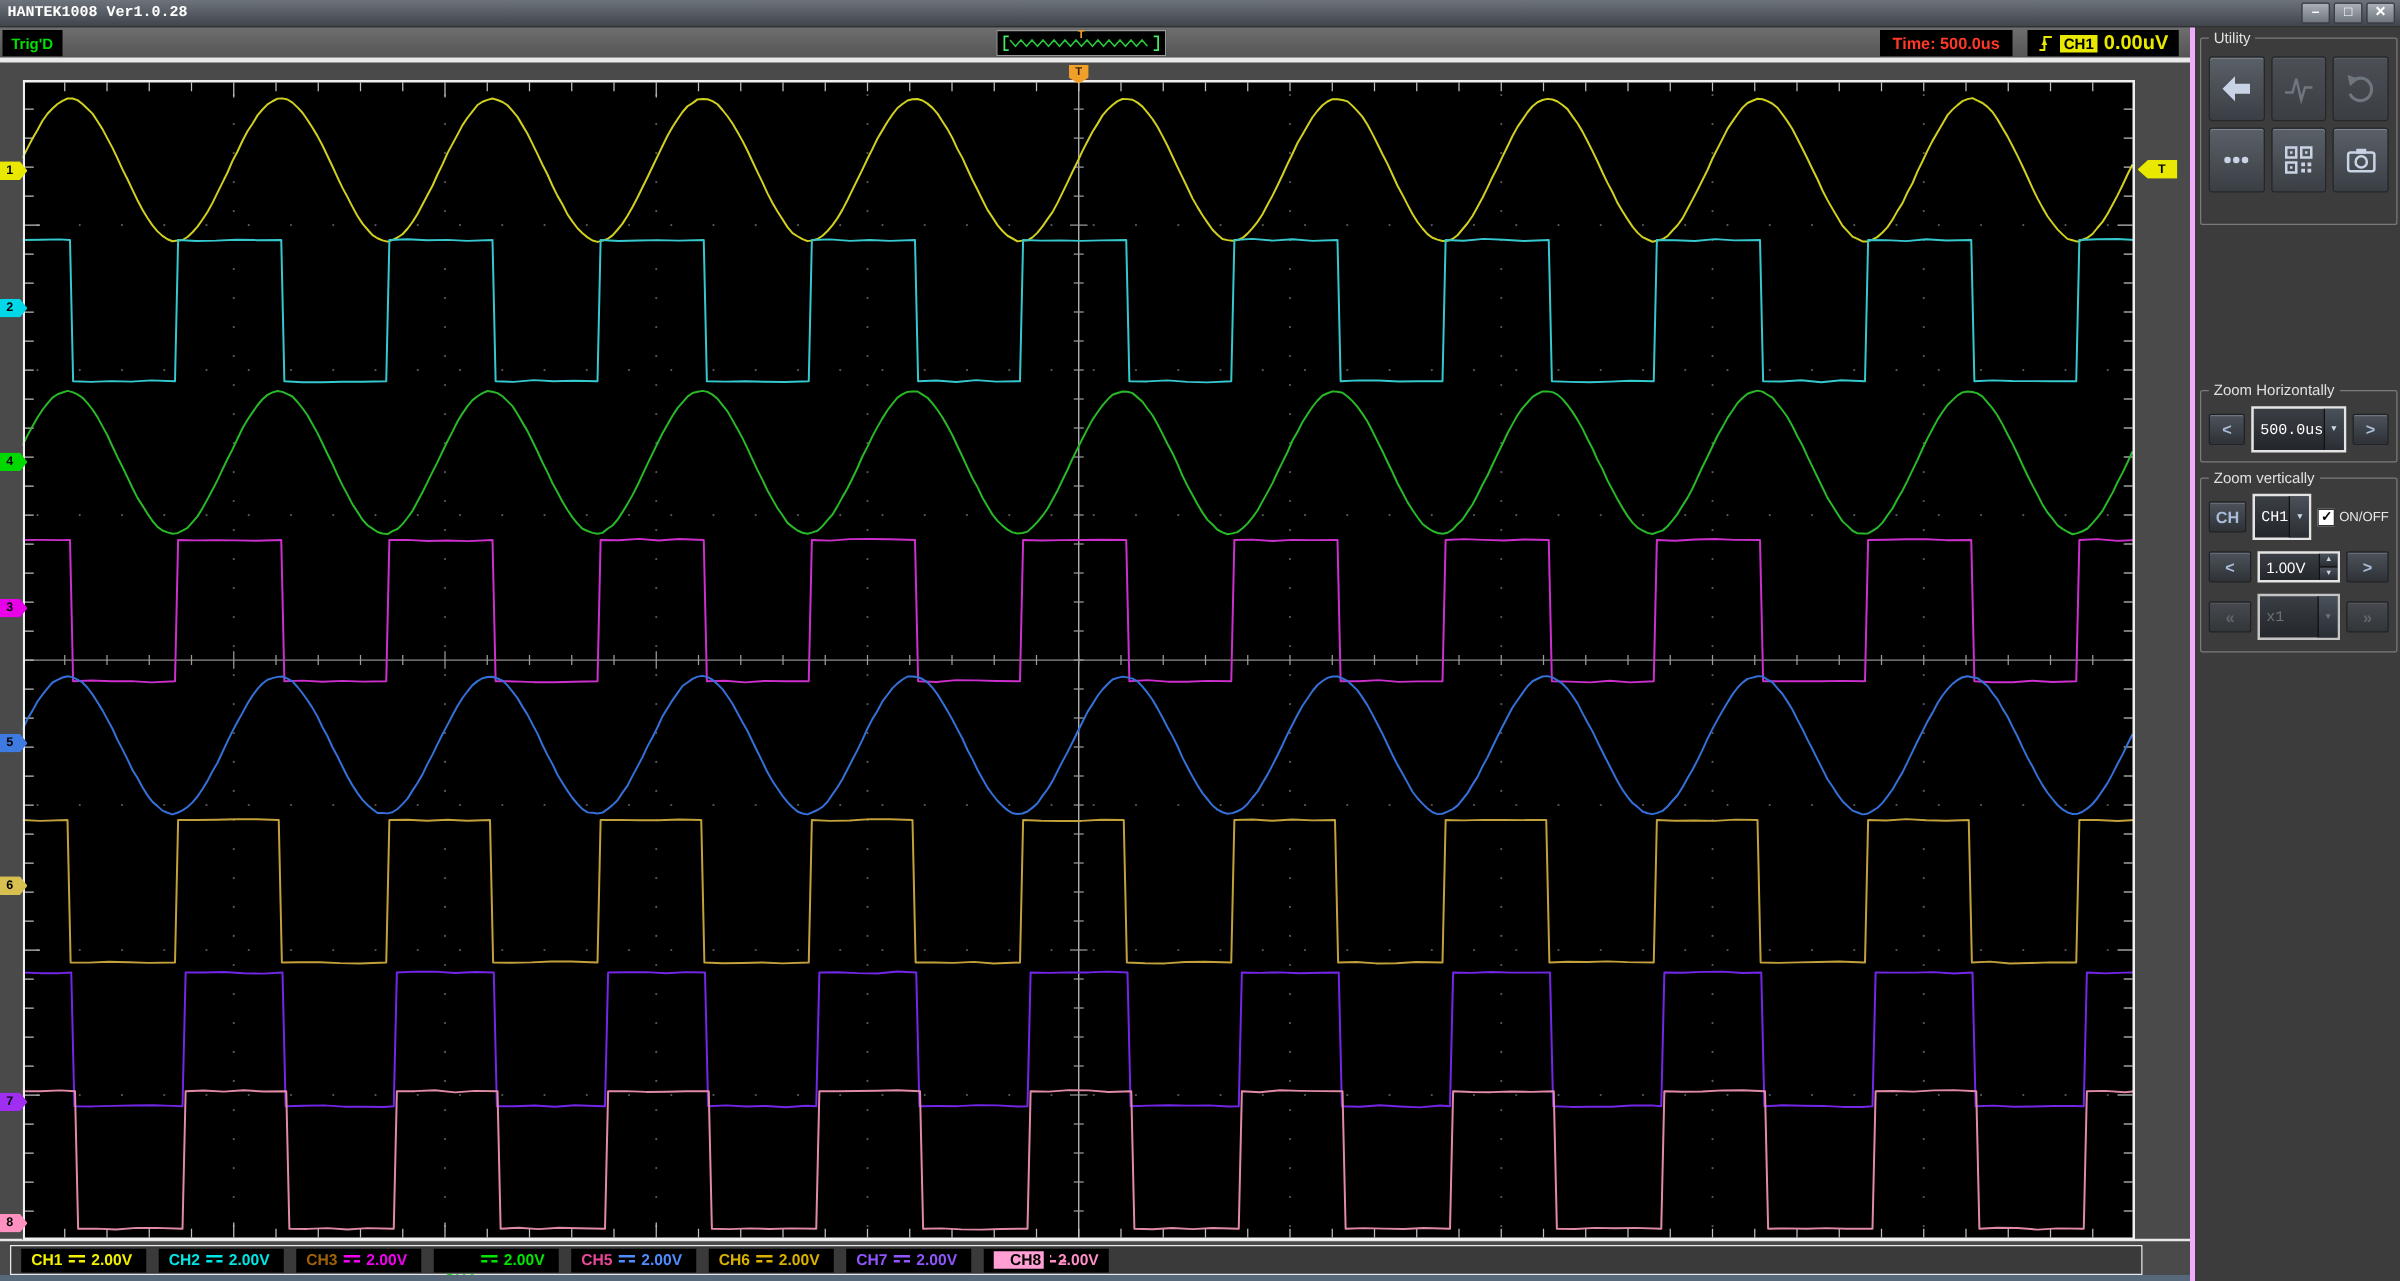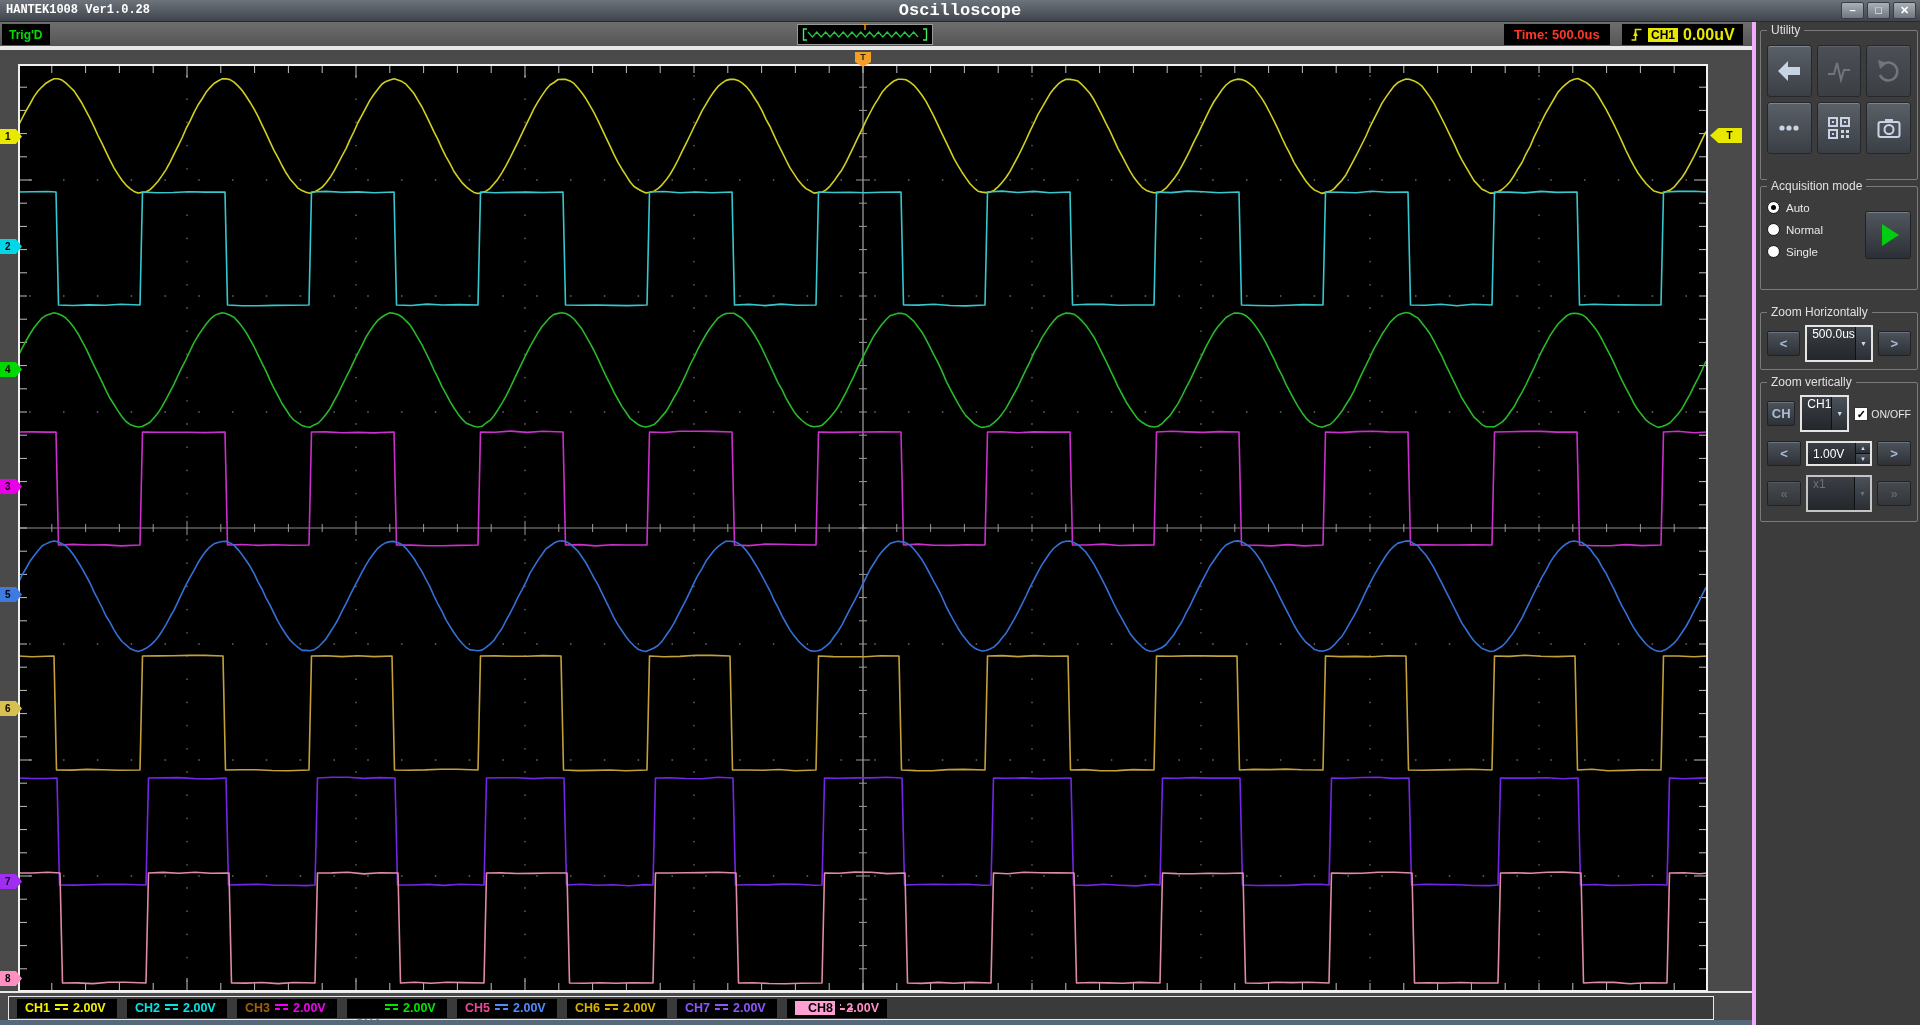--- a/index.html
+++ b/index.html
@@ -90,21 +90,21 @@
     border-bottom:11px solid transparent; margin-left:4px; }
   .gb-zoomh { top:290px; height:58px; }
   .gb-zoomv { top:360px; height:140px; }
   .ctl-row { display:flex; align-items:center; gap:5px; margin-bottom:9px; }
   .sm-btn { width:34px; height:25px; background:linear-gradient(#4d535b,#2e3237); border:1px solid #1f2226;
     border-radius:2px; color:#a9bcd8; font-size:13px; font-weight:bold; display:flex; align-items:center;
     justify-content:center; box-shadow:inset 0 1px 0 #6d747d; }
   .sm-btn.narrow { width:30px; }
   .sm-btn.disabled { color:#62666c; box-shadow:inset 0 1px 0 #565a60; background:linear-gradient(#46494e,#333639); }
   .combo { height:37px; border:2px solid #e4e4e4; background:linear-gradient(#3a3f45,#23262b);
-    color:#fff; font-size:12px; display:flex; align-items:flex-start; flex:1; }
+    color:#fff; font-size:12px; display:flex; align-items:center; flex:1;font-family:Liberation Mono, monospace; }
   .combo .val { flex:1; padding-left:5px; }
   .combo .arrow { width:16px; align-self:stretch; background:linear-gradient(#4a515a,#2a2e34);
     border-left:1px solid #111; color:#cfd8e4; font-size:7px; display:flex; align-items:center;
     justify-content:center; }
   .combo.disabled { border-color:#c4c4c4; }
   .combo.disabled .val { color:#6e7176; }
   .combo.disabled .arrow { color:#6e7176; }
   .spinner { height:25px; border:2px solid #e4e4e4; background:linear-gradient(#3a3f45,#23262b);
     color:#fff; font-size:12px; display:flex; align-items:center; flex:1; }
   .spinner .val { flex:1; padding-left:5px; }
@@ -116,21 +116,20 @@
   .checkbox { width:14px; height:14px; background:#fff; border:1px solid #333; color:#000;
     font-size:11px; font-weight:bold; line-height:12px; text-align:center; }
 </style>
 </head>
 <body>
 
 <div class="window">
 
   <div class="titlebar">
     <span class="app-title">HANTEK1008 Ver1.0.28</span>
-    <span class="window-title">Oscilloscope</span>
     <div class="winbtns">
       <div class="winbtn">–</div>
       <div class="winbtn">□</div>
       <div class="winbtn">✕</div>
     </div>
   </div>
 
   <div class="toolbar">
     <div class="trig-box">Trig'D</div>
     <div class="preview-box">
@@ -1151,42 +1150,20 @@
         <div class="util-btn">
           <svg width="26" height="26" viewBox="0 0 26 26">
             <rect x="9" y="4" width="8" height="4" fill="#c8d4e6"></rect>
             <rect x="2.5" y="7" width="21" height="15" rx="2" fill="none" stroke="#c8d4e6" stroke-width="2"></rect>
             <circle cx="13" cy="14.5" r="4.5" fill="none" stroke="#c8d4e6" stroke-width="2"></circle>
           </svg>
         </div>
       </div>
     </div>
 
-    <div class="groupbox gb-acq">
-      <span class="legend">Acquisition mode</span>
-      <div class="acq-row">
-        <div class="radio-list" id="radio-list">
-            <div class="radio-item">
-              <span class="radio-dot checked"></span>
-              <span>Auto</span>
-            </div>
-            <div class="radio-item">
-              <span class="radio-dot"></span>
-              <span>Normal</span>
-            </div>
-            <div class="radio-item">
-              <span class="radio-dot"></span>
-              <span>Single</span>
-            </div>
-          </div>
-        <div class="play-btn">
-          <div class="play-tri"></div>
-        </div>
-      </div>
-    </div>
 
     <div class="groupbox gb-zoomh">
       <span class="legend">Zoom Horizontally</span>
       <div class="ctl-row">
         <div class="sm-btn">&lt;</div>
         <div class="combo">
           <span class="val">500.0us</span>
           <span class="arrow">▼</span>
         </div>
         <div class="sm-btn">&gt;</div>

